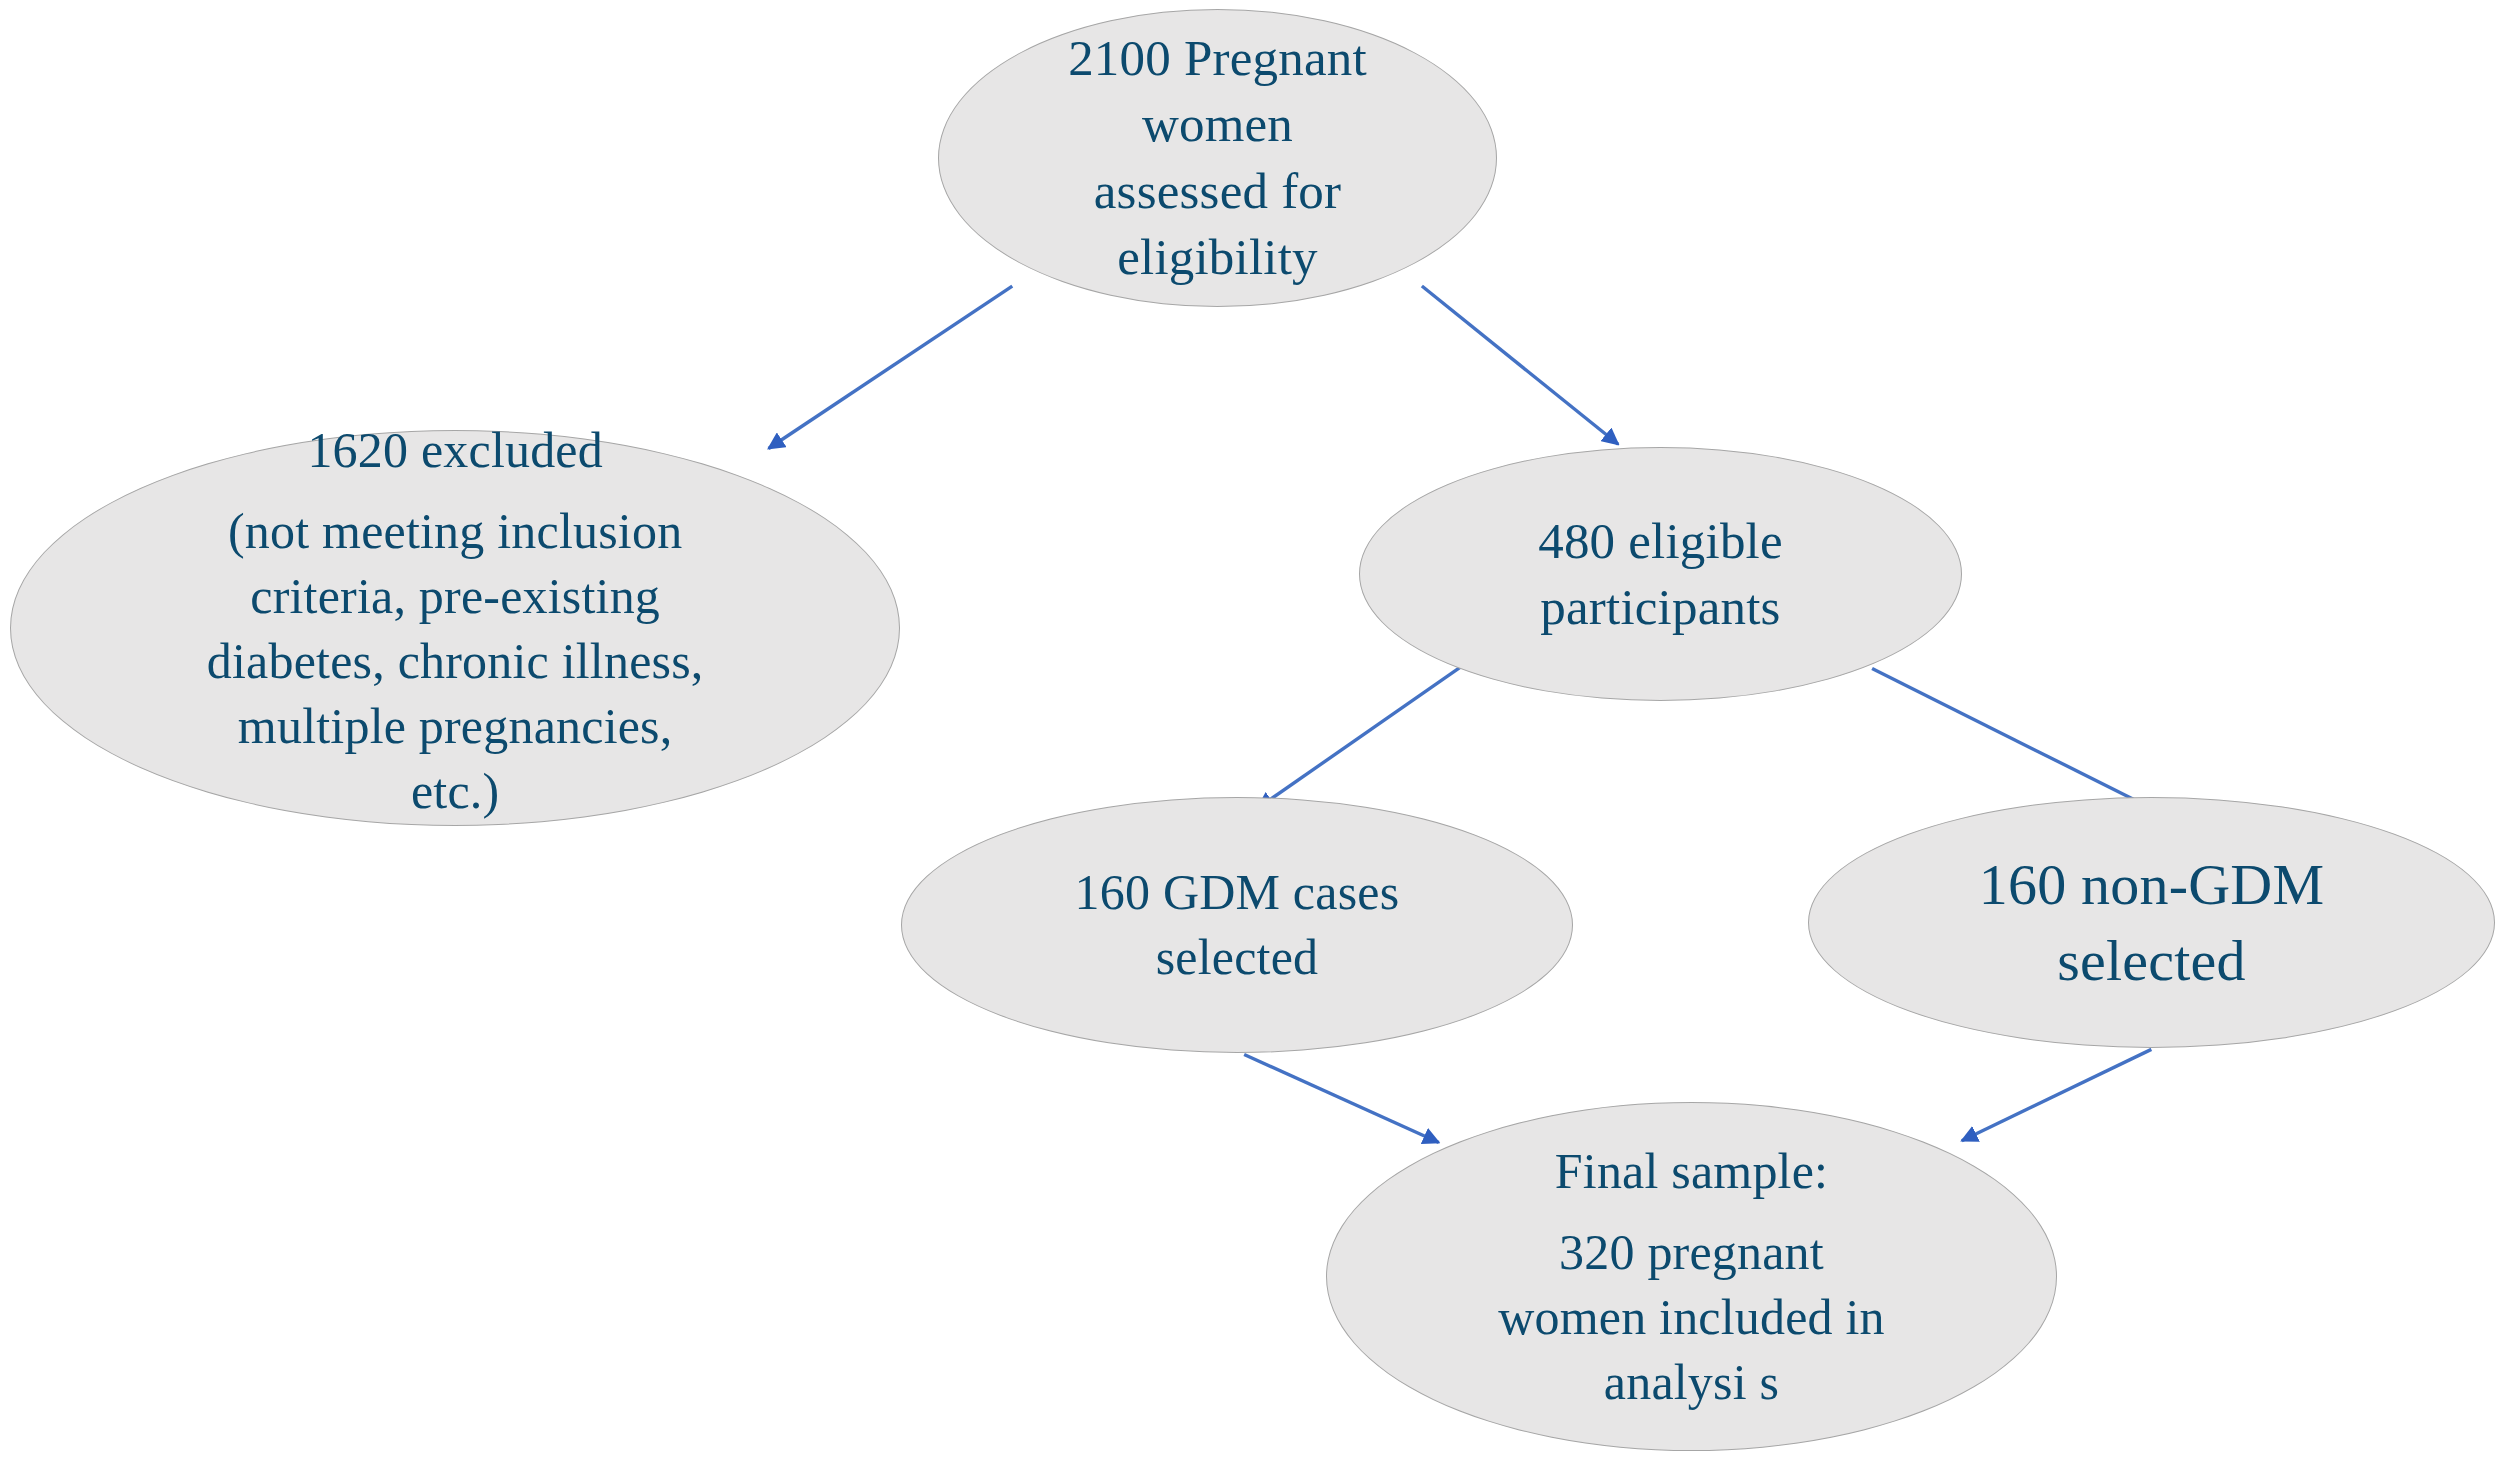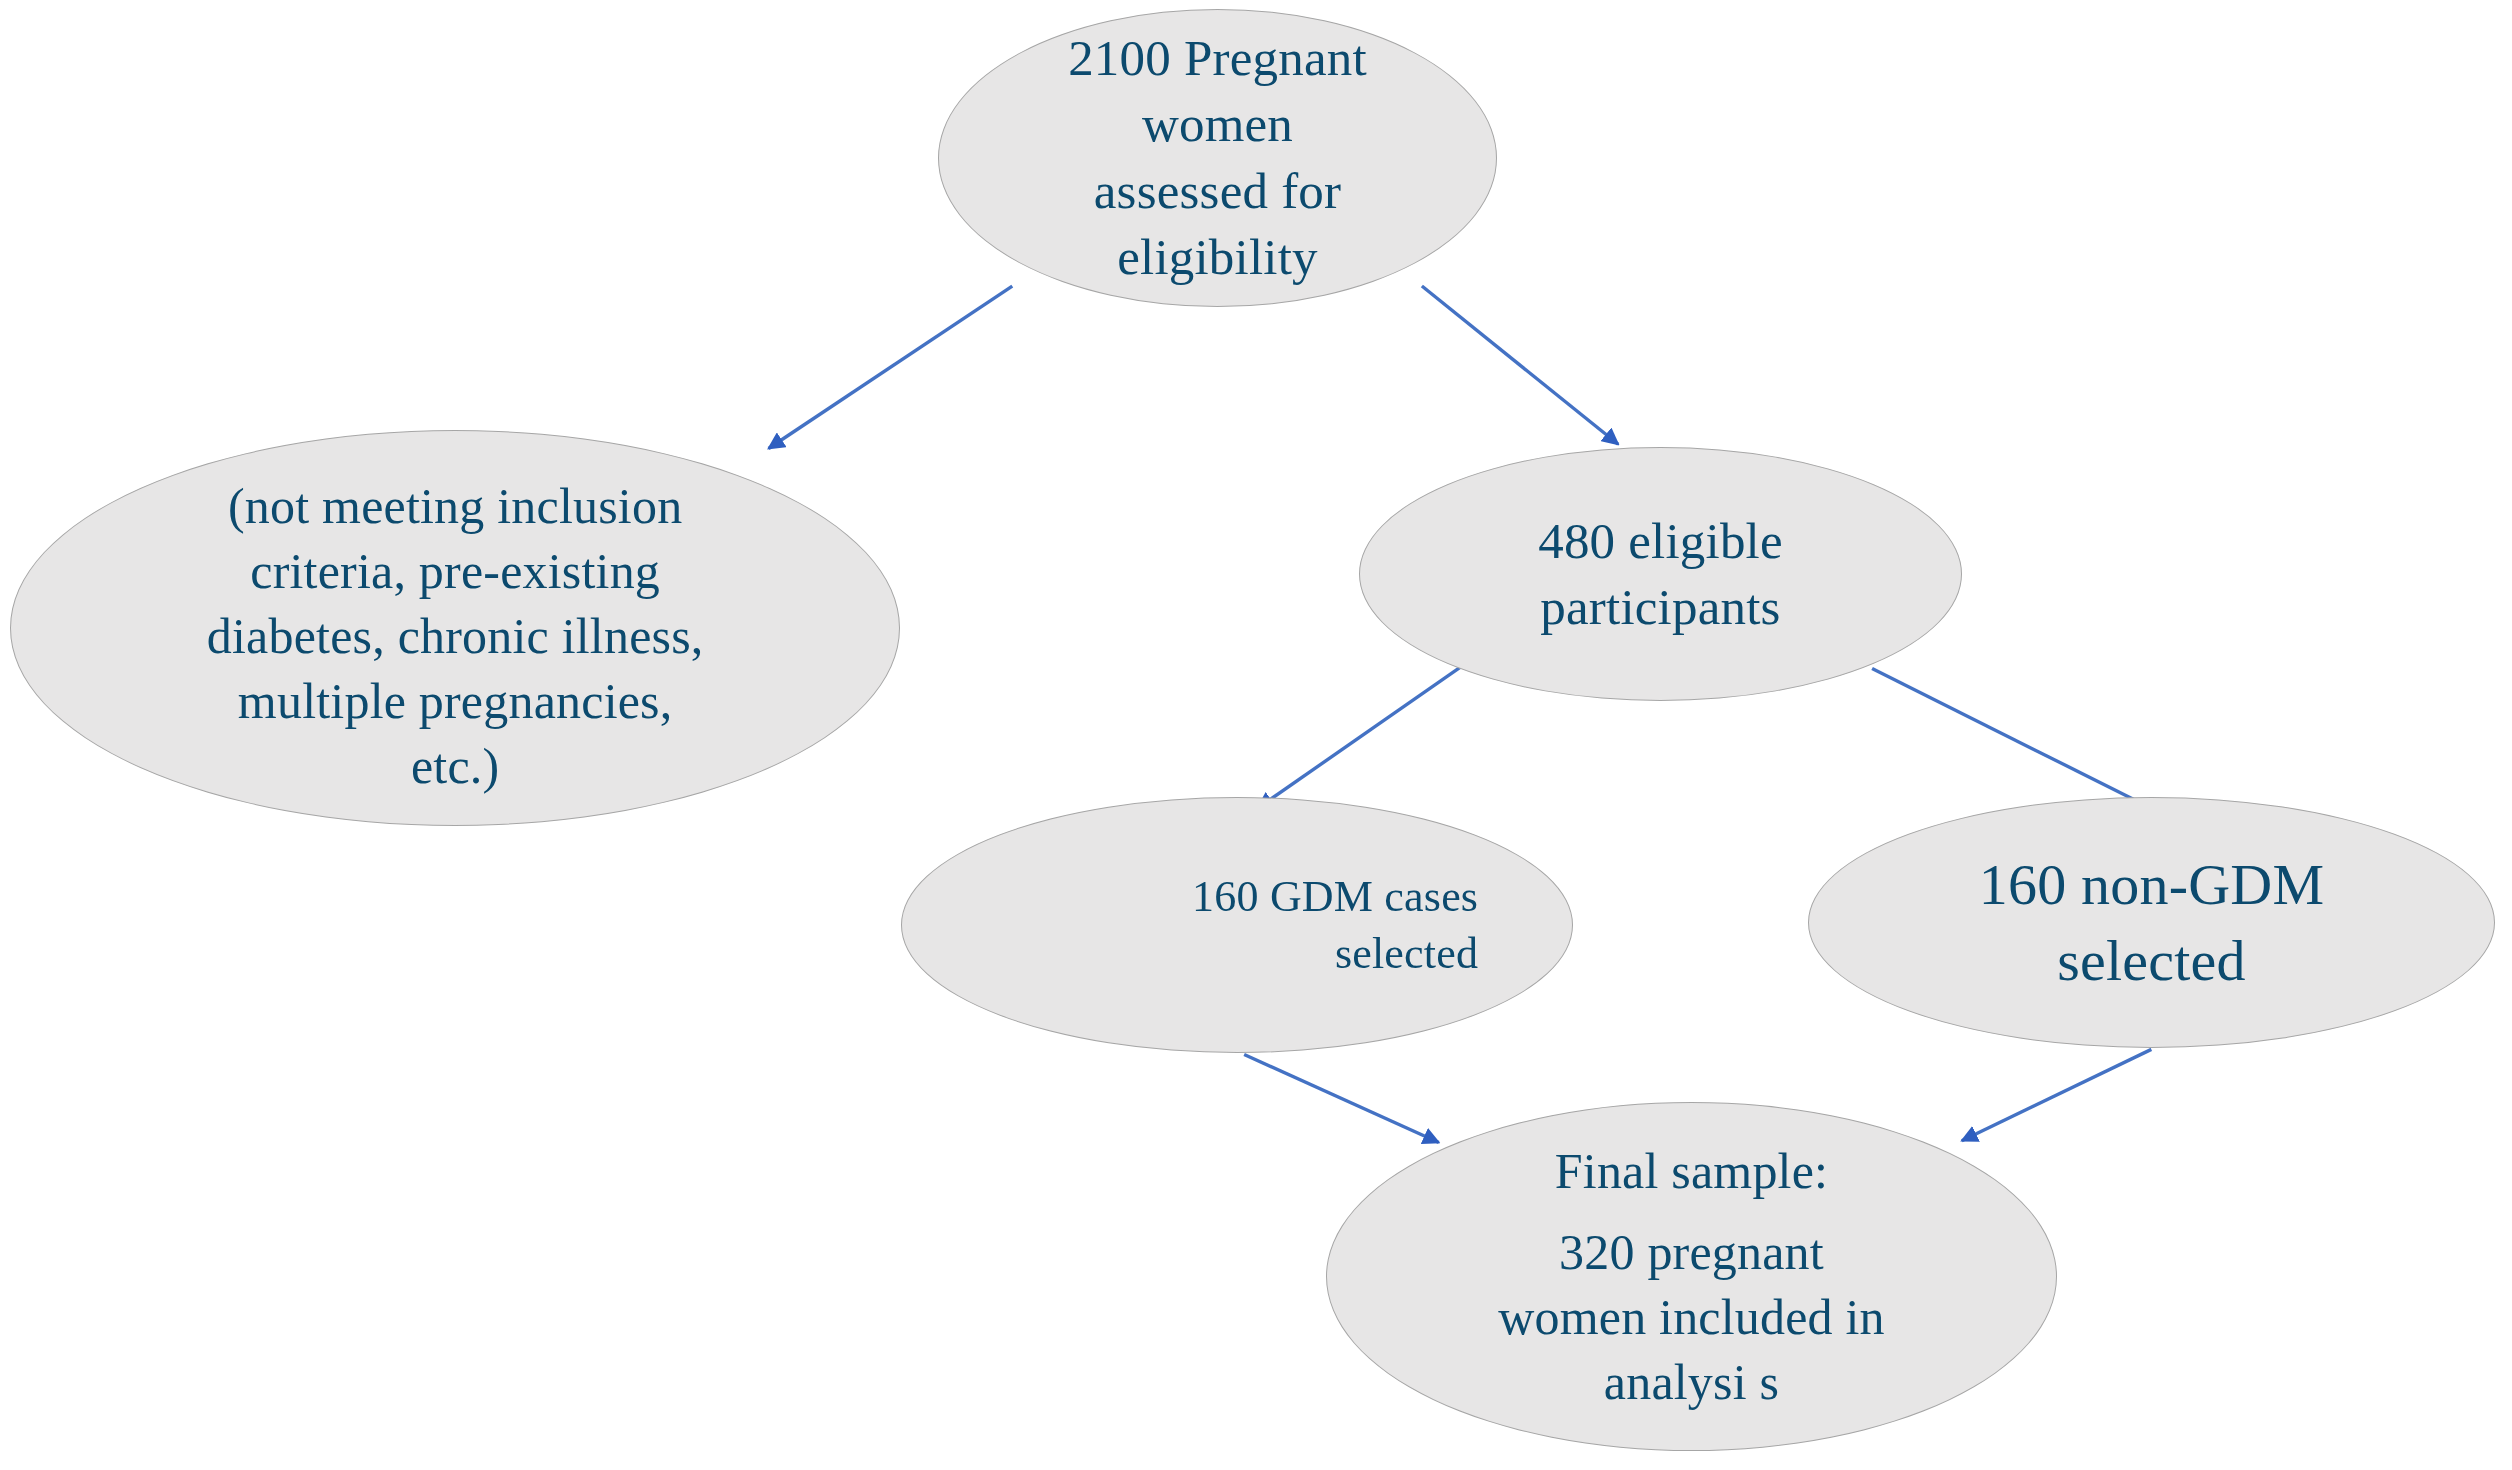--- a/index.html
+++ b/index.html
@@ -60,21 +60,21 @@
   #node-excluded .headline { margin-top: -13.5px; }
 
   #node-eligible {
     left: 1359px;  top: 447px;  width: 603px;  height: 254px;
   }
   #node-eligible .node-text { font-size: 51px; width: 68%; }
 
   #node-gdm {
     left: 901px;  top: 797px;  width: 672px;  height: 256px;
   }
-  #node-gdm .node-text { font-size: 44px; width: 72%; text-align: right; }
+  #node-gdm .node-text { font-size: 50px; width: 72%; }
 
   #node-nongdm {
     left: 1808px;  top: 797px;  width: 687px;  height: 251px;
   }
   #node-nongdm .node-text { font-size: 58px; width: 72%; }
 
   #node-final {
     left: 1326px;  top: 1102px; width: 731px;  height: 349px;
   }
   #node-final .node-text { font-size: 50px; width: 70%; }
@@ -105,20 +105,21 @@
   </svg>
 
   <div class="node" id="node-assessed">
     <div class="node-text">2100 Pregnant
 women
 assessed for
 eligibility</div>
   </div>
 
   <div class="node" id="node-excluded">
+    <div class="node-text headline">1620 excluded</div>
     <div class="node-text para-gap">(not meeting inclusion
 criteria, pre-existing
 diabetes, chronic illness,
 multiple pregnancies,
 etc.)</div>
   </div>
 
   <div class="node" id="node-eligible">
     <div class="node-text">480 eligible
 participants</div>

